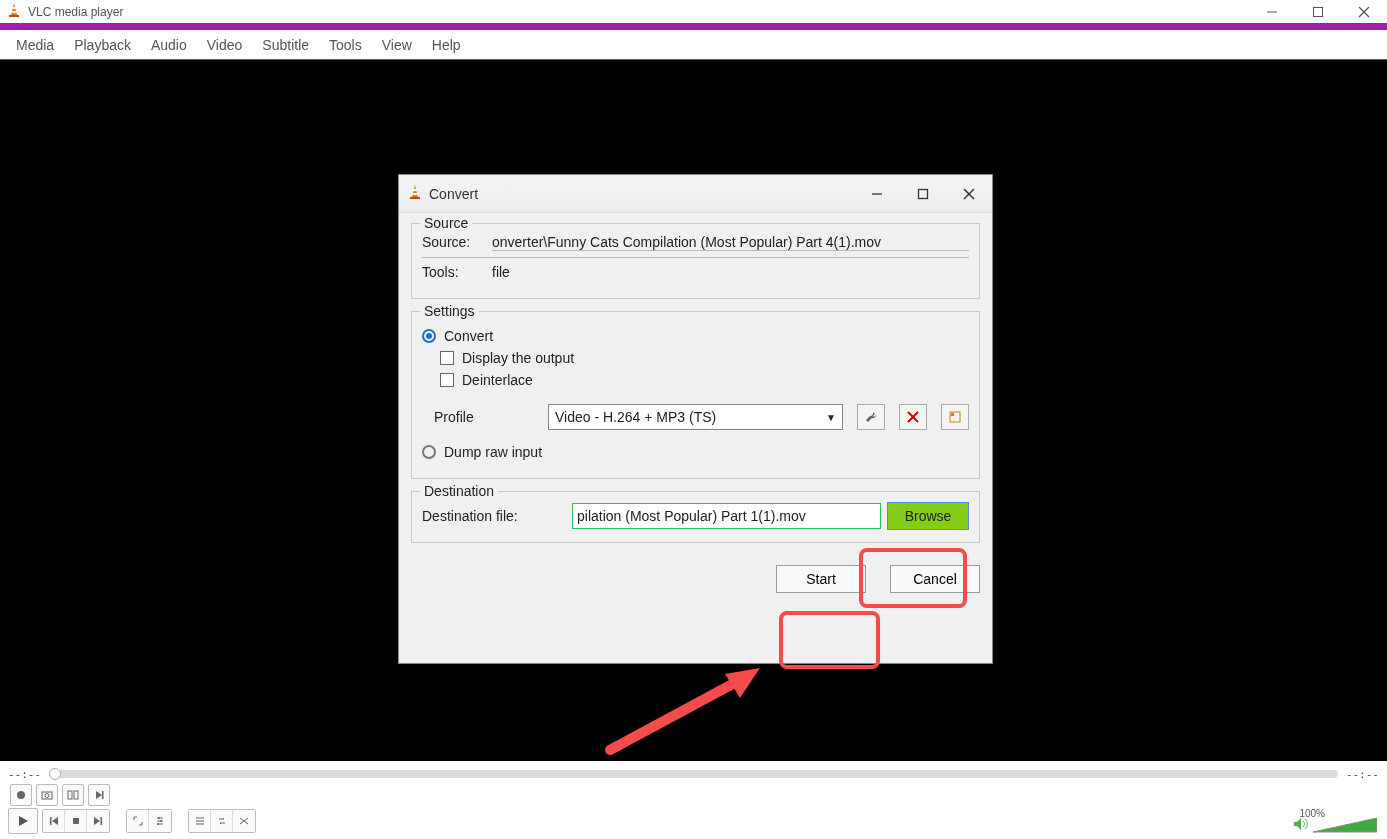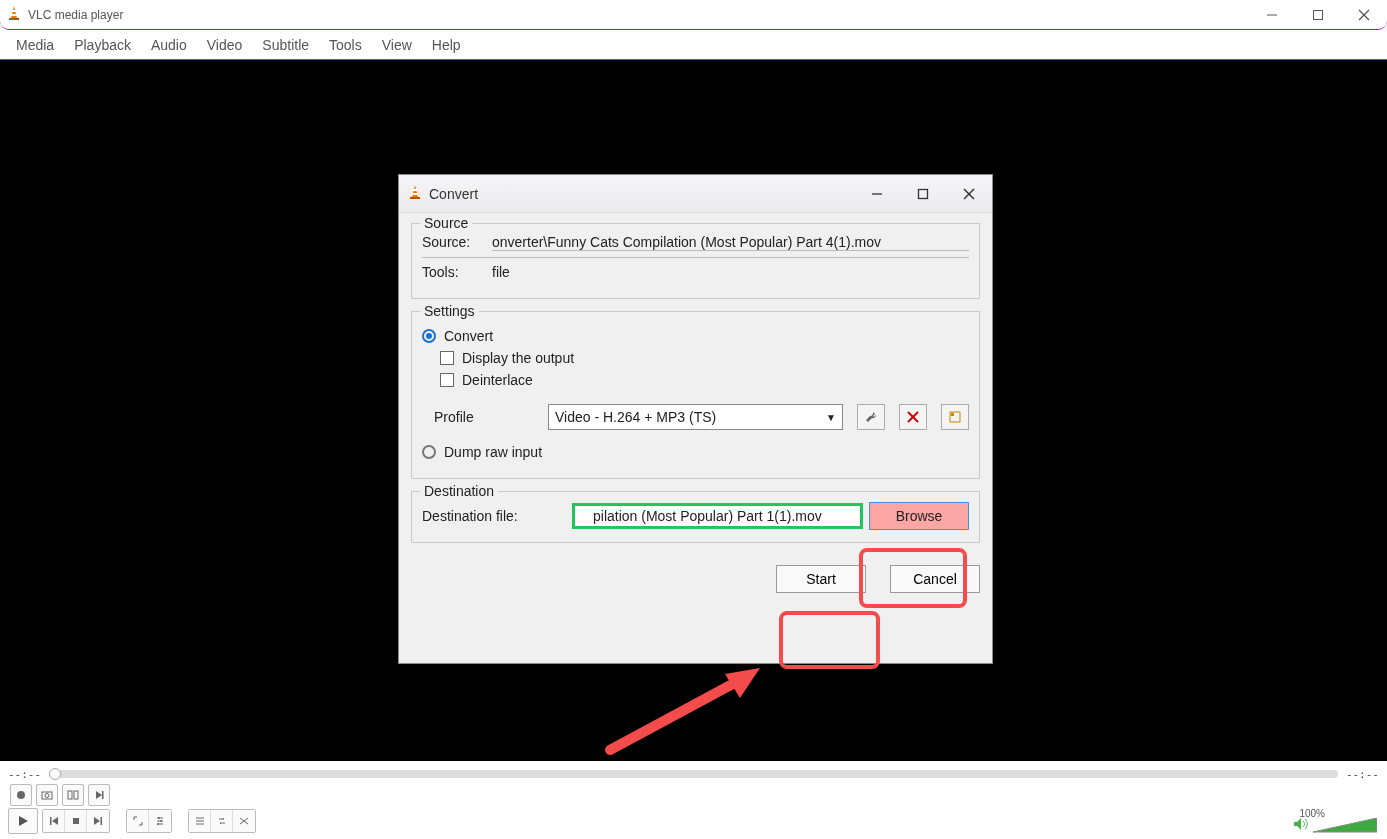--- a/index.html
+++ b/index.html
@@ -1,19 +1,19 @@
 <!DOCTYPE html>
 <html><head>
 <meta charset="utf-8">
 <style>
 * { margin: 0; padding: 0; box-sizing: border-box; font-family: "Segoe UI", Tahoma, sans-serif; }
 body { width: 1387px; height: 839px; background: #fff; overflow: hidden; position: relative; }
 
 
-.titlebar { height: 30px; background: #fff; display: flex; align-items: center; border-bottom: 1px solid #a21caf; border-radius: 9px; }
+.titlebar { height: 30px; background: #fff; display: flex; align-items: center; border-bottom: 7px solid #a21caf; }
 .titlebar .appicon { margin-left: 6px; margin-right: 6px; }
 .titlebar .title { font-size: 12px; color: #555; flex: 1; }
 .win-controls { display: flex; }
 .win-btn { width: 46px; height: 30px; display: flex; align-items: center; justify-content: center; color: #555; font-size: 14px; cursor: pointer; }
 
 
 .menubar { height: 30px; display: flex; align-items: center; padding-left: 6px; background: #fff; border-bottom: 1px solid #4d7c0f; }
 .menubar .menuitem { padding: 4px 10px; font-size: 14px; color: #555; cursor: pointer; }
 
 
@@ -61,22 +61,22 @@
 
 .profile-row { display: flex; align-items: center; margin: 16px 0 10px 12px; gap: 14px; }
 .profile-row .plabel { width: 100px; }
 .select { flex: 1; height: 26px; border: 1px solid #888; background: #fff; display: flex; align-items: center; padding: 0 6px; justify-content: space-between; cursor: pointer; }
 .select .arrow { font-size: 10px; }
 .toolbtn { width: 28px; height: 26px; border: 1px solid #aaa; background: #f4f4f4; display: flex; align-items: center; justify-content: center; cursor: pointer; }
 .toolbtn.delete { color: #d40000; font-weight: bold; }
 
 .dest-row { display: flex; align-items: center; }
 .dest-row .dlbl { width: 150px; }
-.dest-input { flex: 1; height: 26px; border: 3px solid #22c55e; background: #fff; padding: 0 18px; white-space: nowrap; overflow: hidden; display: flex; align-items: center; }
-.browse-btn { width: 100px; height: 28px; border: 1px solid #4a90d9; background: #fca5a5; margin-left: 6px; cursor: pointer; display: flex; align-items: center; justify-content: center; }
+.dest-input { flex: 1; height: 26px; border: 1px solid #22c55e; background: #fff; padding: 0 4px; white-space: nowrap; overflow: hidden; display: flex; align-items: center; }
+.browse-btn { width: 82px; height: 28px; border: 1px solid #4a90d9; background: #84cc16; margin-left: 6px; cursor: pointer; display: flex; align-items: center; justify-content: center; }
 
 .dlg-actions { display: flex; justify-content: flex-end; gap: 24px; padding: 0 12px 12px 0; }
 .actionbtn { width: 90px; height: 28px; border: 1px solid #999; background: #f9f9f9; cursor: pointer; display: flex; align-items: center; justify-content: center; font-family: "SimSun","NSimSun","Courier New",monospace; font-size: 14px; }
 
 
 .highlight { position: absolute; border: 4px solid #f44b4b; border-radius: 8px; pointer-events: none; }
 .hl-browse { left: 859px; top: 548px; width: 108px; height: 60px; }
 .hl-start { left: 779px; top: 611px; width: 101px; height: 58px; }
 
 

